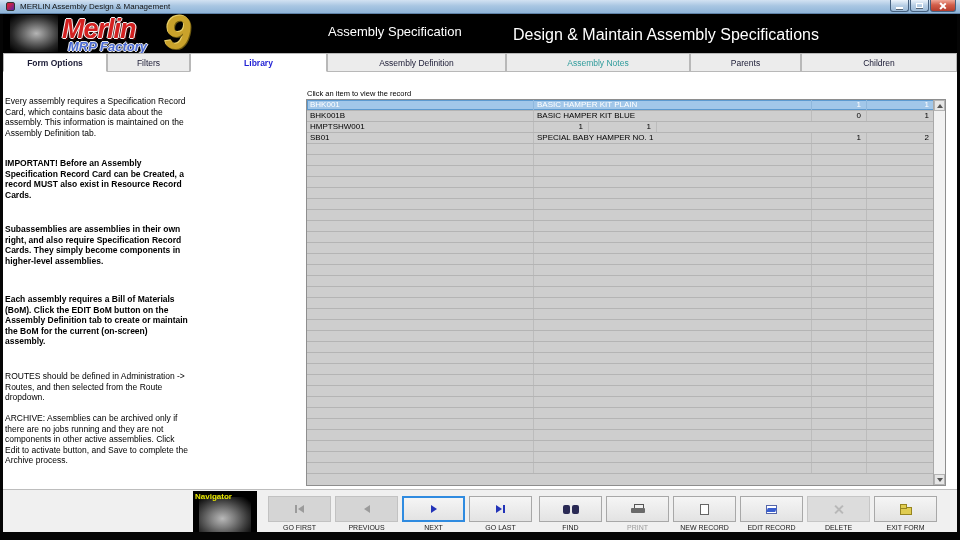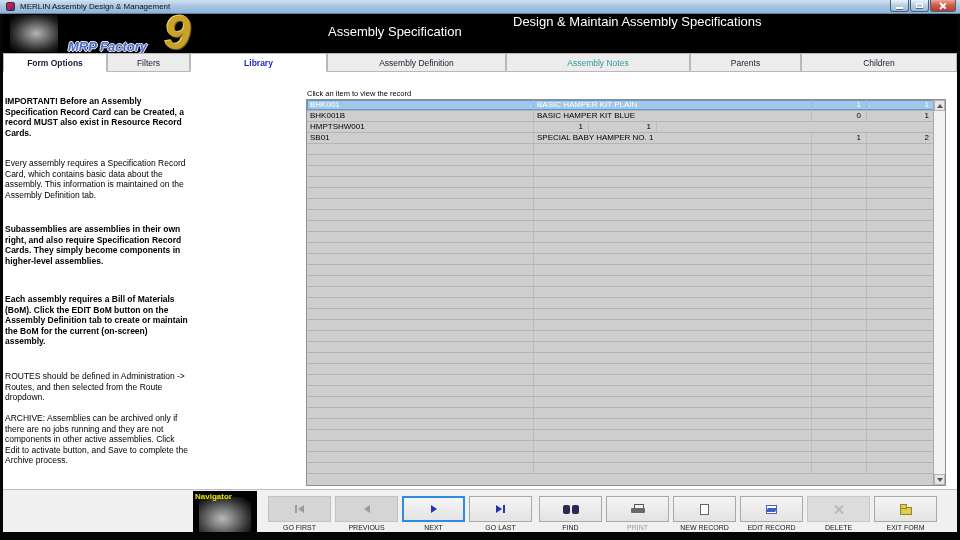--- a/index.html
+++ b/index.html
@@ -25,21 +25,21 @@
 .header{position:absolute;left:0;top:14px;width:960px;height:39px;background:#000}
 .wizard{position:absolute;left:10px;top:1px;width:48px;height:37px;
  background:radial-gradient(ellipse at 55% 50%,#b5b5b5 0,#6f6f6f 32%,#262626 66%,#000 95%)}
 .logo-merlin{position:absolute;left:62px;top:0;font-size:27px;font-style:italic;font-weight:bold;letter-spacing:-1px;color:#d42020;
  text-shadow:-1px 0 0 #f5f5f5,1px 0 0 #f5f5f5,0 -1px 0 #f5f5f5,0 1px 0 #f5f5f5,2px 2px 1px #3a0000}
 .logo-mrp{position:absolute;left:68px;top:25px;font-size:13px;font-style:italic;font-weight:bold;color:#4a6ad4;
  text-shadow:-1px 0 0 #e8e8e8,1px 0 0 #e8e8e8,0 -1px 0 #e8e8e8,0 1px 0 #e8e8e8}
 .logo-nine{position:absolute;left:164px;top:-9px;font-size:48px;font-style:italic;font-weight:bold;color:#c9a22b;
  text-shadow:1px 1px 0 #6e5a10,-1px -1px 0 #e8cf6a}
 .header-title{position:absolute;left:328px;top:10px;font-size:13px;font-weight:normal;color:#fff}
-.header-sub{position:absolute;left:513px;top:0;font-size:13px;color:#fff}
+.header-sub{position:absolute;left:513px;top:12px;font-size:16px;color:#fff}
 
 
 .tabrow{position:absolute;left:3px;top:53px;width:954px;height:19px;background:#f0f0f0;border-bottom:1px solid #b8b8b8}
 .tab{position:absolute;top:0;height:19px;display:flex;align-items:center;justify-content:center;
  font-size:8.5px;color:#20203a;background:#ececec;border:1px solid #b8b8b8;cursor:default}
 .tab.active{background:#fff;border-bottom-color:#fff;font-weight:bold}
 
 
 .mainbg{position:absolute;left:3px;top:72px;width:954px;height:417px;background:#fff}
 .edge{position:absolute;top:14px;width:3px;height:526px;background:#050505}
@@ -135,41 +135,42 @@
         </div>
       <div class="winbtn close">
           <i class="wx a"></i>
           <i class="wx b"></i>
         </div>
     </div>
   </div>
 
   <div class="header">
     <div class="wizard"></div>
+    <div class="logo-merlin">Merlin</div>
     <div class="logo-mrp">MRP Factory</div>
     <div class="logo-nine">9</div>
     <div class="header-title">Assembly Specification</div>
     <div class="header-sub">Design &amp; Maintain Assembly Specifications</div>
   </div>
 
   <div class="tabrow">
       <div class="tab active" style="left: 0px; width: 104px;">Form Options</div>
       <div class="tab" style="left: 104px; width: 83px;">Filters</div>
       <div class="tab active" style="left: 187px; width: 137px; color: rgb(31, 31, 212);">Library</div>
       <div class="tab" style="left: 324px; width: 179px;">Assembly Definition</div>
       <div class="tab" style="left: 503px; width: 184px; color: rgb(46, 155, 155);">Assembly Notes</div>
       <div class="tab" style="left: 687px; width: 111px;">Parents</div>
       <div class="tab" style="left: 798px; width: 156px;">Children</div>
     </div>
 
   <div class="mainbg"></div>
 
   <div class="sidebar">
+      <div class="para">Every assembly requires a Specification Record Card, which contains basic data about the assembly.  This information is maintained on the Assembly Definition tab.</div>
       <div class="para b">IMPORTANT!  Before an Assembly Specification Record Card can be Created, a record MUST also exist in Resource Record Cards.</div>
-      <div class="para">Every assembly requires a Specification Record Card, which contains basic data about the assembly.  This information is maintained on the Assembly Definition tab.</div>
       <div class="para b">Subassemblies are assemblies in their own right, and also require Specification Record Cards.  They simply become components in higher-level assemblies.</div>
       <div class="para b">Each assembly requires a Bill of Materials (BoM).  Click the EDIT BoM button on the Assembly Definition tab to create or maintain the BoM for the current (on-screen) assembly.</div>
       <div class="para">ROUTES should be defined in Administration -&gt; Routes, and then selected from the Route dropdown.</div>
       <div class="para">ARCHIVE: Assemblies can be archived only if there are no jobs running and they are not components in other active assemblies.  Click Edit to activate button, and Save to complete the Archive process.</div>
     </div>
 
 
   <div class="librarypanel">
     <div class="hint">Click an item to view the record</div>
     <div class="lib-table">

